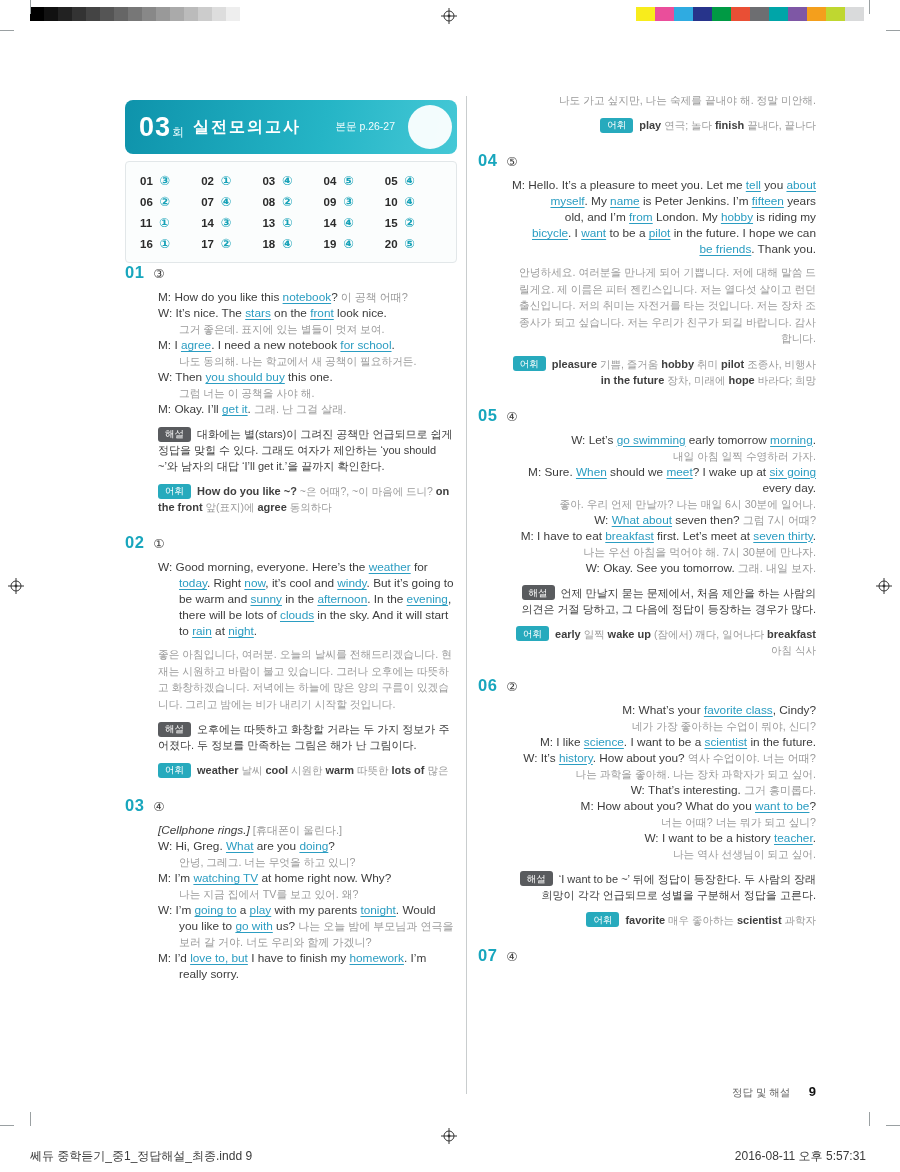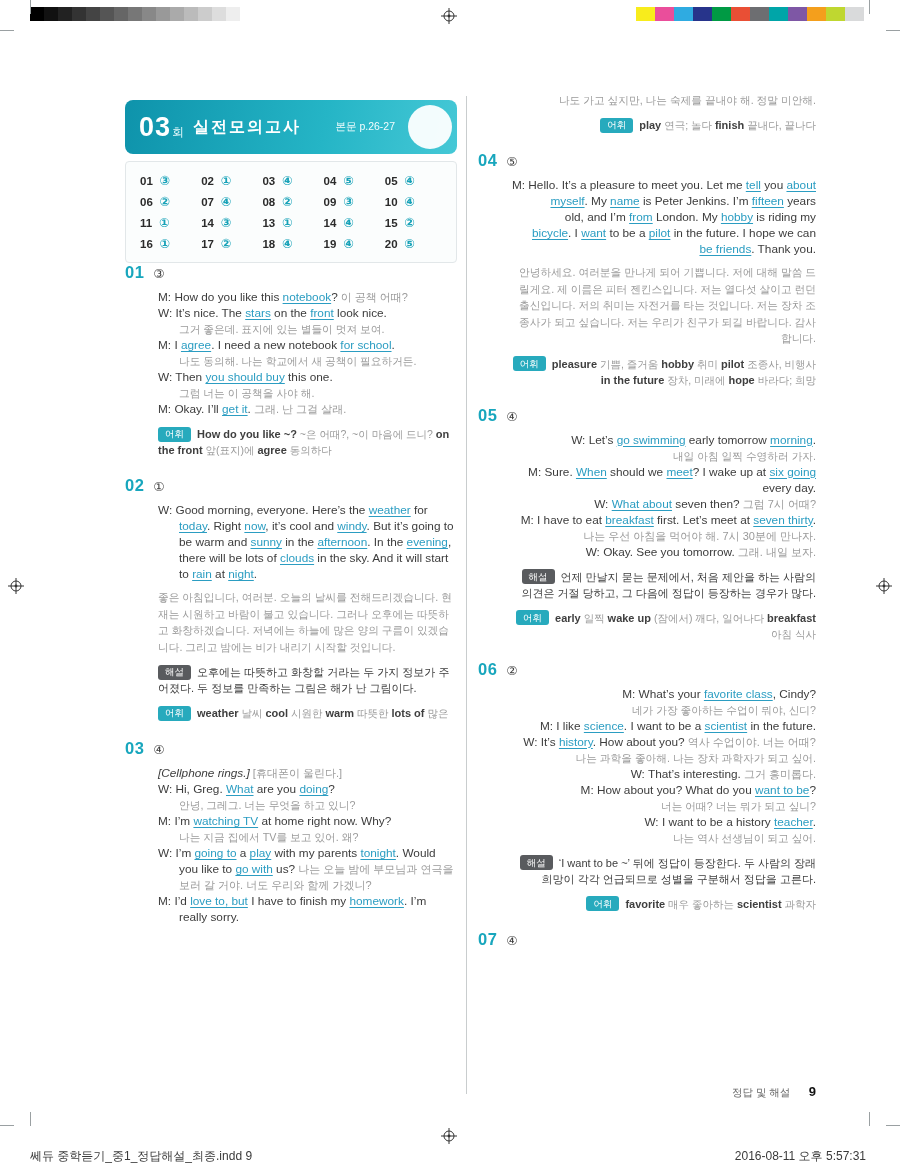--- a/index.html
+++ b/index.html
@@ -276,20 +276,21 @@
         </div>
         <div class="sec-body">
           <p class="dlg-line"><span class="speaker">M: </span><span class="seg-en">How do you like this </span><span class="seg-u">notebook</span><span class="seg-en">?</span><span class="seg-ko"> 이 공책 어때?</span></p>
           <p class="dlg-line"><span class="speaker">W: </span><span class="seg-en">It’s nice. The </span><span class="seg-u">stars</span><span class="seg-en"> on the </span><span class="seg-u">front</span><span class="seg-en"> look nice.</span></p>
           <p class="ko-line">그거 좋은데. 표지에 있는 별들이 멋져 보여.</p>
           <p class="dlg-line"><span class="speaker">M: </span><span class="seg-en">I </span><span class="seg-u">agree</span><span class="seg-en">. I need a new notebook </span><span class="seg-u">for school</span><span class="seg-en">.</span></p>
           <p class="ko-line">나도 동의해. 나는 학교에서 새 공책이 필요하거든.</p>
           <p class="dlg-line"><span class="speaker">W: </span><span class="seg-en">Then </span><span class="seg-u">you should buy</span><span class="seg-en"> this one.</span></p>
           <p class="ko-line">그럼 너는 이 공책을 사야 해.</p>
           <p class="dlg-line"><span class="speaker">M: </span><span class="seg-en">Okay. I’ll </span><span class="seg-u">get it</span><span class="seg-en">.</span><span class="seg-ko"> 그래. 난 그걸 살래.</span></p>
+          <p class="note-para"><span class="badge badge-note">해설</span><span class="seg-note">대화에는 별(stars)이 그려진 공책만 언급되므로 쉽게 정답을 맞힐 수 있다. 그래도 여자가 제안하는 ‘you should ~’와 남자의 대답 ‘I’ll get it.’을 끝까지 확인한다.</span></p>
           <p class="note-para"><span class="badge badge-vocab">어휘</span><span class="seg-term">How do you like ~?</span><span class="seg-def"> ~은 어때?, ~이 마음에 드니? </span><span class="seg-term">on the front</span><span class="seg-def"> 앞(표지)에 </span><span class="seg-term">agree</span><span class="seg-def"> 동의하다</span></p>
         </div>
       </section>
       <section class="section">
         <div class="sec-head">
           <span class="sec-num">02</span>
           <span class="sec-ans">①</span>
         </div>
         <div class="sec-body">
           <p class="dlg-line"><span class="speaker">W: </span><span class="seg-en">Good morning, everyone. Here’s the </span><span class="seg-u">weather</span><span class="seg-en"> for </span><span class="seg-u">today</span><span class="seg-en">. Right </span><span class="seg-u">now</span><span class="seg-en">, it’s cool and </span><span class="seg-u">windy</span><span class="seg-en">. But it’s going to be warm and </span><span class="seg-u">sunny</span><span class="seg-en"> in the </span><span class="seg-u">afternoon</span><span class="seg-en">. In the </span><span class="seg-u">evening</span><span class="seg-en">, there will be lots of </span><span class="seg-u">clouds</span><span class="seg-en"> in the sky. And it will start to </span><span class="seg-u">rain</span><span class="seg-en"> at </span><span class="seg-u">night</span><span class="seg-en">.</span></p>
@@ -337,20 +338,21 @@
       </section>
       <section class="section">
         <div class="sec-head">
           <span class="sec-num">05</span>
           <span class="sec-ans">④</span>
         </div>
         <div class="sec-body">
           <p class="dlg-line"><span class="speaker">W: </span><span class="seg-en">Let’s </span><span class="seg-u">go swimming</span><span class="seg-en"> early tomorrow </span><span class="seg-u">morning</span><span class="seg-en">.</span></p>
           <p class="ko-line">내일 아침 일찍 수영하러 가자.</p>
           <p class="dlg-line"><span class="speaker">M: </span><span class="seg-en">Sure. </span><span class="seg-u">When</span><span class="seg-en"> should we </span><span class="seg-u">meet</span><span class="seg-en">? I wake up at </span><span class="seg-u">six going</span><span class="seg-en"> every day.</span></p>
+          <p class="ko-line">좋아. 우리 언제 만날까? 나는 매일 6시 30분에 일어나.</p>
           <p class="dlg-line"><span class="speaker">W: </span><span class="seg-u">What about</span><span class="seg-en"> seven then?</span><span class="seg-ko"> 그럼 7시 어때?</span></p>
           <p class="dlg-line"><span class="speaker">M: </span><span class="seg-en">I have to eat </span><span class="seg-u">breakfast</span><span class="seg-en"> first. Let’s meet at </span><span class="seg-u">seven thirty</span><span class="seg-en">.</span><span class="seg-ko"> 나는 우선 아침을 먹어야 해. 7시 30분에 만나자.</span></p>
           <p class="dlg-line"><span class="speaker">W: </span><span class="seg-en">Okay. See you tomorrow.</span><span class="seg-ko"> 그래. 내일 보자.</span></p>
           <p class="note-para"><span class="badge badge-note">해설</span><span class="seg-note">언제 만날지 묻는 문제에서, 처음 제안을 하는 사람의 의견은 거절 당하고, 그 다음에 정답이 등장하는 경우가 많다.</span></p>
           <p class="note-para"><span class="badge badge-vocab">어휘</span><span class="seg-term">early</span><span class="seg-def"> 일찍 </span><span class="seg-term">wake up</span><span class="seg-def"> (잠에서) 깨다, 일어나다 </span><span class="seg-term">breakfast</span><span class="seg-def"> 아침 식사</span></p>
         </div>
       </section>
       <section class="section">
         <div class="sec-head">
           <span class="sec-num">06</span>

